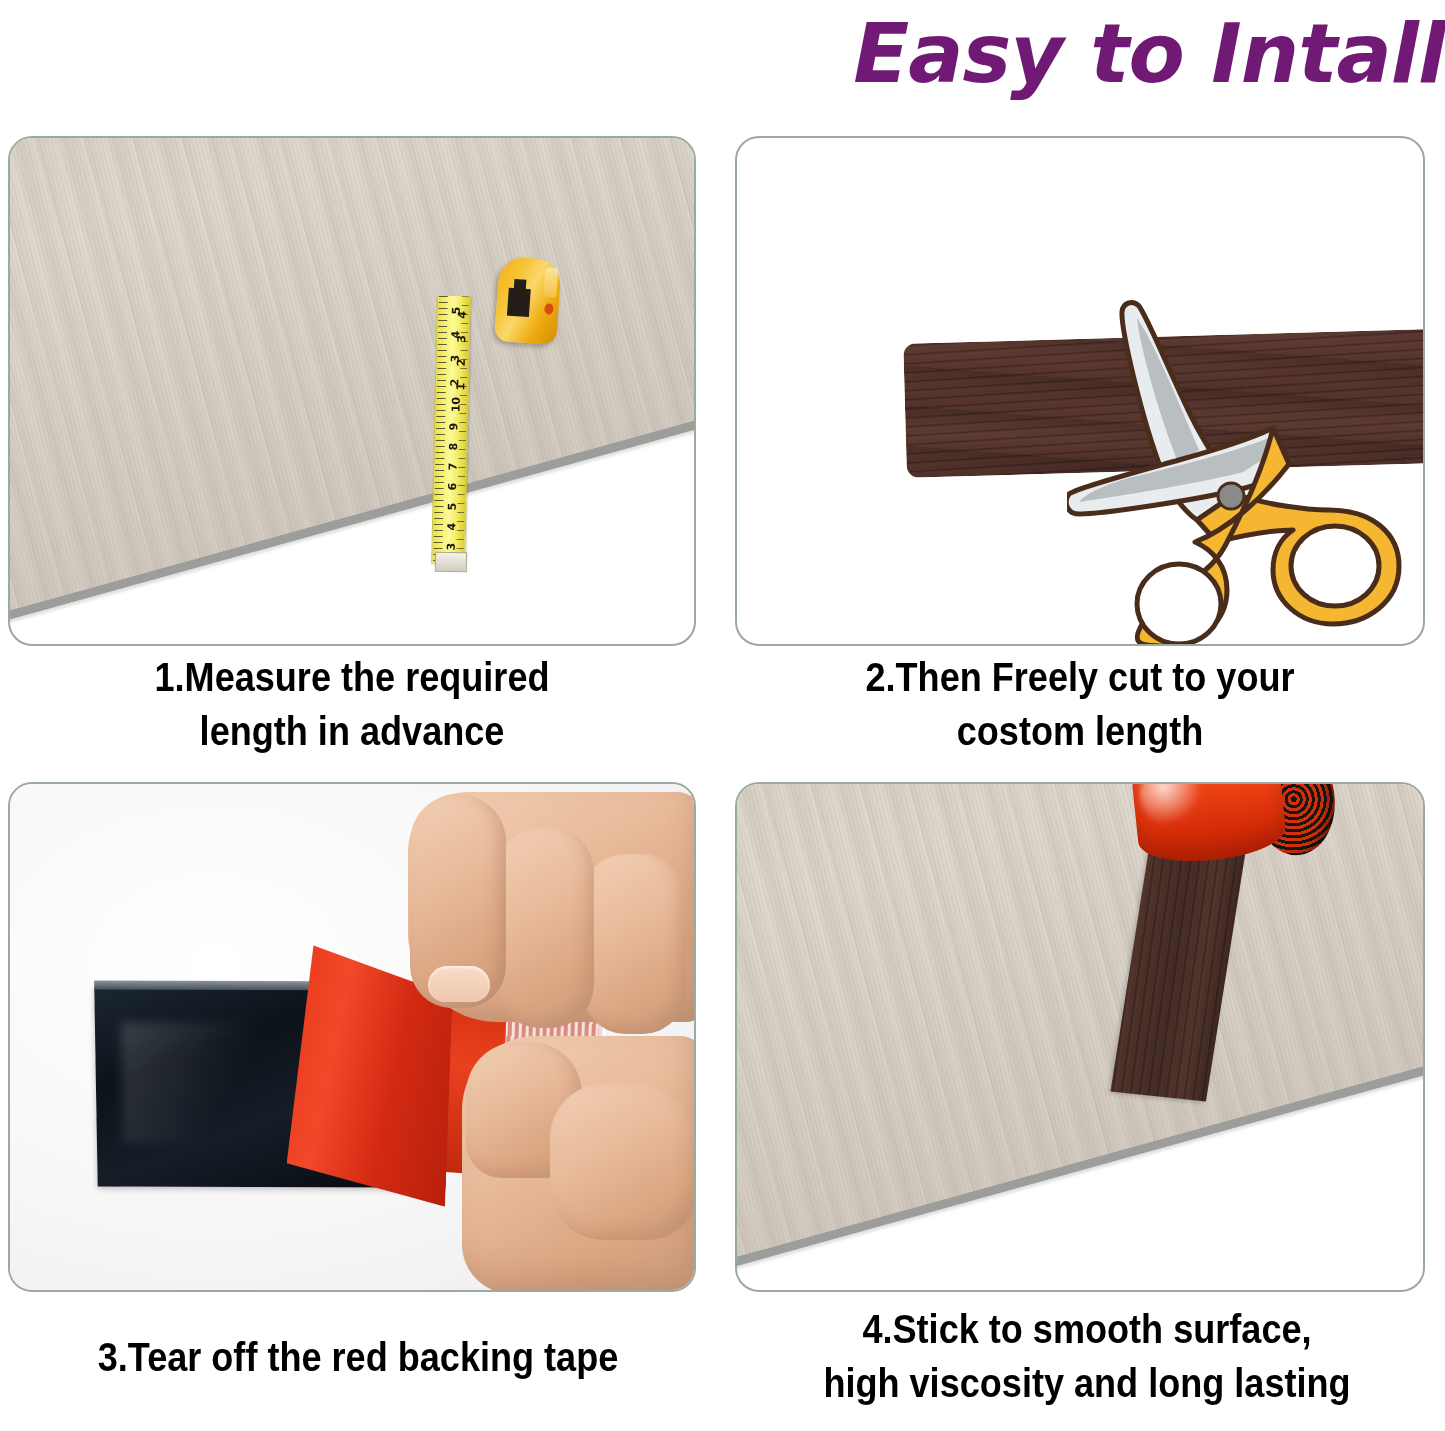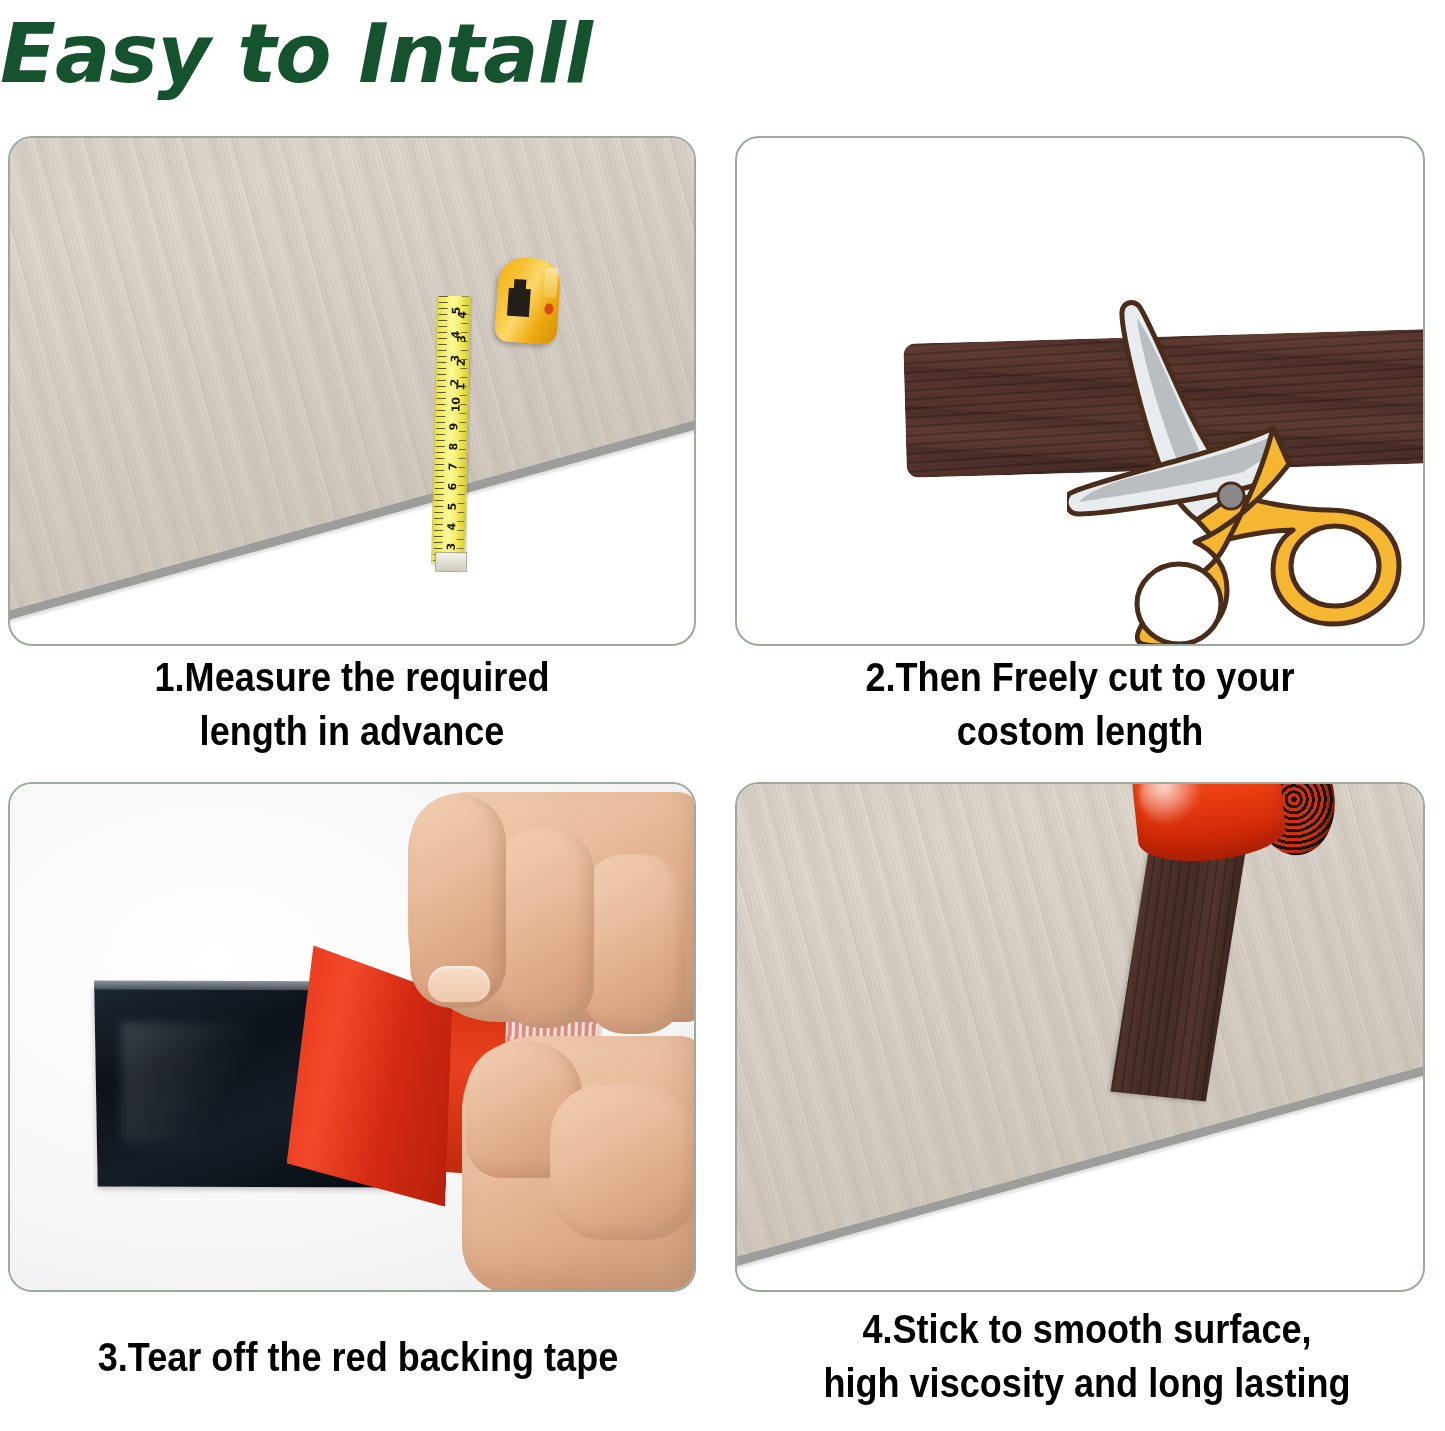--- a/index.html
+++ b/index.html
@@ -8,27 +8,27 @@
     background:#ffffff;
     font-family:"Liberation Sans", sans-serif;
     overflow:hidden;
     position:relative;
   }
 
   
   .title{
     position:absolute;
     left:0; top:2px; width:1445px;
-    text-align:left;
+    text-align:right;
     font-family:"DejaVu Sans", sans-serif;
     font-size:82px;
     font-weight:700;
     font-style:italic;
     letter-spacing:-1px;
-    color:#14532d;
+    color:#701a75;
     line-height:104px;
     white-space:nowrap;
   }
 
   
   .panel{
     position:absolute;
     box-sizing:border-box;
     border:2px solid #9aaa9d;
     border-radius:24px;

